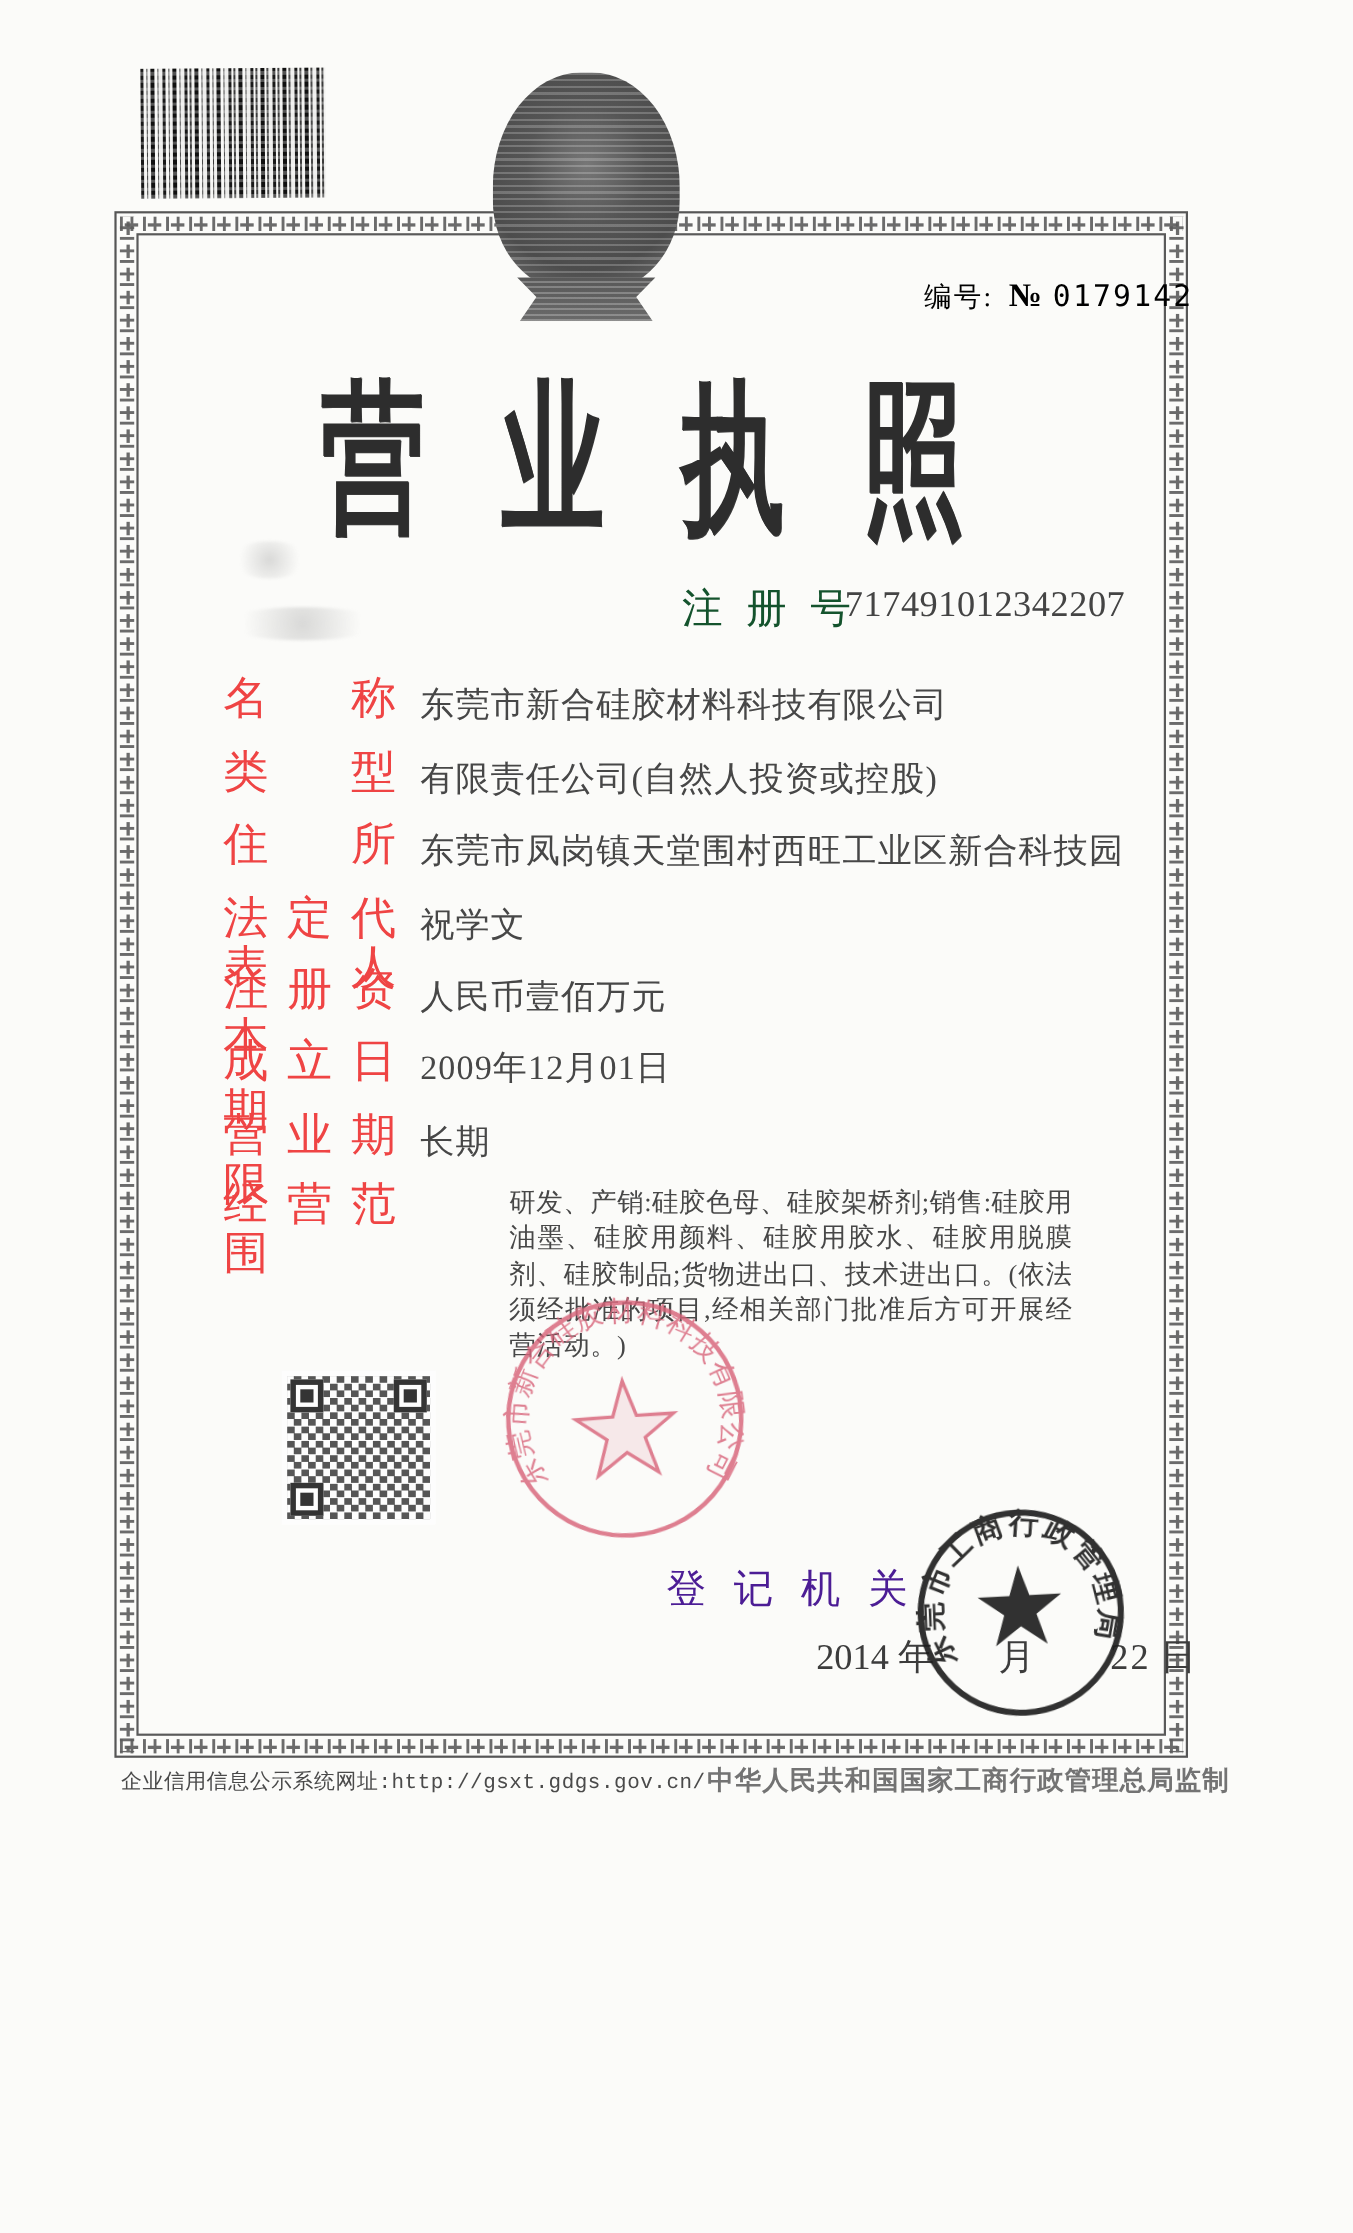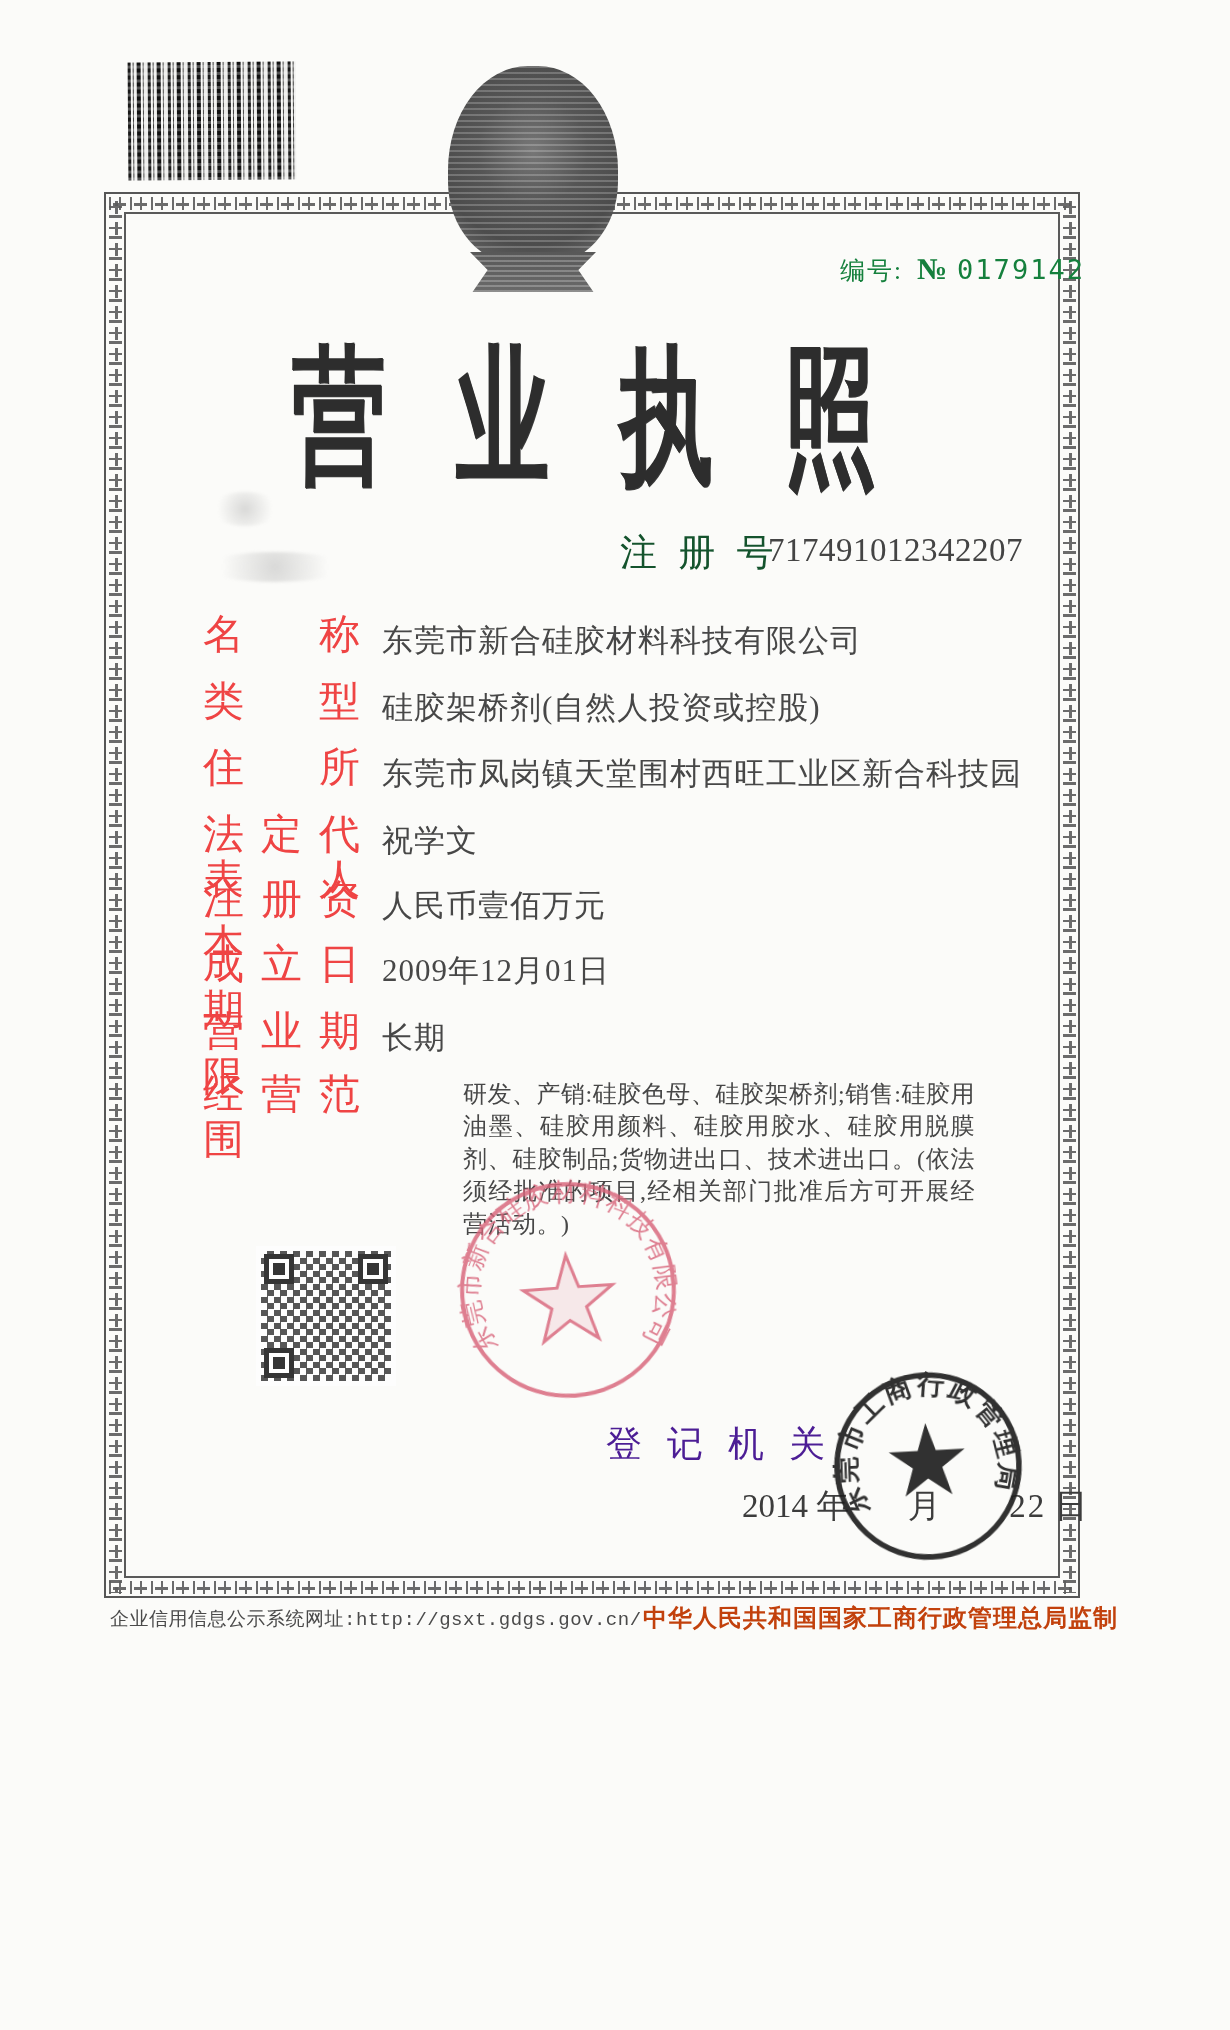--- a/index.html
+++ b/index.html
@@ -63,21 +63,21 @@
     background-image:
       repeating-linear-gradient(0deg, #5c5c5c 0 2.5px, rgba(0,0,0,0) 2.5px 10px, #5c5c5c 10px 12.5px, rgba(0,0,0,0) 12.5px 21px),
       repeating-linear-gradient(0deg, rgba(0,0,0,0) 0 4px, #5c5c5c 4px 17px, rgba(0,0,0,0) 17px 21px);
     background-size:100% 21px,2.5px 21px;
     background-position:0 0,6px 0;
     background-repeat:repeat-y,repeat-y;
   }
   .band-left{left:2.5px;} .band-right{right:2.5px;}
 
   
-  .serial{left:840px;top:252px;z-index:4;white-space:nowrap;color:#15803d;}
+  .serial{left:840px;top:252px;z-index:4;white-space:nowrap;color:#000000;}
   .serial .lbl{font-size:25px;letter-spacing:2px;}
   .serial .no-sym{font-size:30px;font-weight:bold;margin:0 6px 0 10px;}
   .serial .digits{font-family:"DejaVu Sans Mono","Liberation Mono",monospace;font-size:27px;letter-spacing:2px;}
 
   
   .title{
     left:292px;top:318px;z-index:4;
     font-family:"DejaVu Sans","Liberation Sans",sans-serif;
     font-size:148px;font-weight:800;color:#2d2d2d;
     letter-spacing:112px;white-space:nowrap;
@@ -134,21 +134,21 @@
   .dateline .day{letter-spacing:2px;}
 
   
   .footer-left{
     left:98px;top:1606px;z-index:4;
     font-family:"Liberation Mono","DejaVu Sans Mono",monospace;
     font-size:19px;color:#4a4a4a;letter-spacing:.5px;white-space:nowrap;margin-left:12px;
   }
   .footer-right{
     right:112px;top:1602px;z-index:4;
-    font-size:24px;color:#c2410c;letter-spacing:1px;white-space:nowrap;font-weight:600;
+    font-size:24px;color:#737373;letter-spacing:1px;white-space:nowrap;font-weight:600;
   }
 
   
   .smudge{z-index:2;border-radius:50%;background:radial-gradient(circle,#9a9a9a 0%,rgba(160,160,160,0) 70%);opacity:.35;filter:blur(1.5px);}
 </style>
 </head>
 <body>
 
 <div class="abs barcode"></div>
 
@@ -178,21 +178,21 @@
   <span class="lbl">注 册 号</span>
   <span class="num">717491012342207</span>
 </div>
 
 <div class="abs row" style="top:612px;">
   <span class="lbl">名称</span>
   <span class="val">东莞市新合硅胶材料科技有限公司</span>
 </div>
 <div class="abs row" style="top:679px;">
   <span class="lbl">类型</span>
-  <span class="val">硅胶架桥剂(自然人投资或控股)</span>
+  <span class="val">有限责任公司(自然人投资或控股)</span>
 </div>
 <div class="abs row" style="top:745px;">
   <span class="lbl">住所</span>
   <span class="val">东莞市凤岗镇天堂围村西旺工业区新合科技园</span>
 </div>
 <div class="abs row" style="top:812px;">
   <span class="lbl">法定代表人</span>
   <span class="val">祝学文</span>
 </div>
 <div class="abs row" style="top:877px;">

